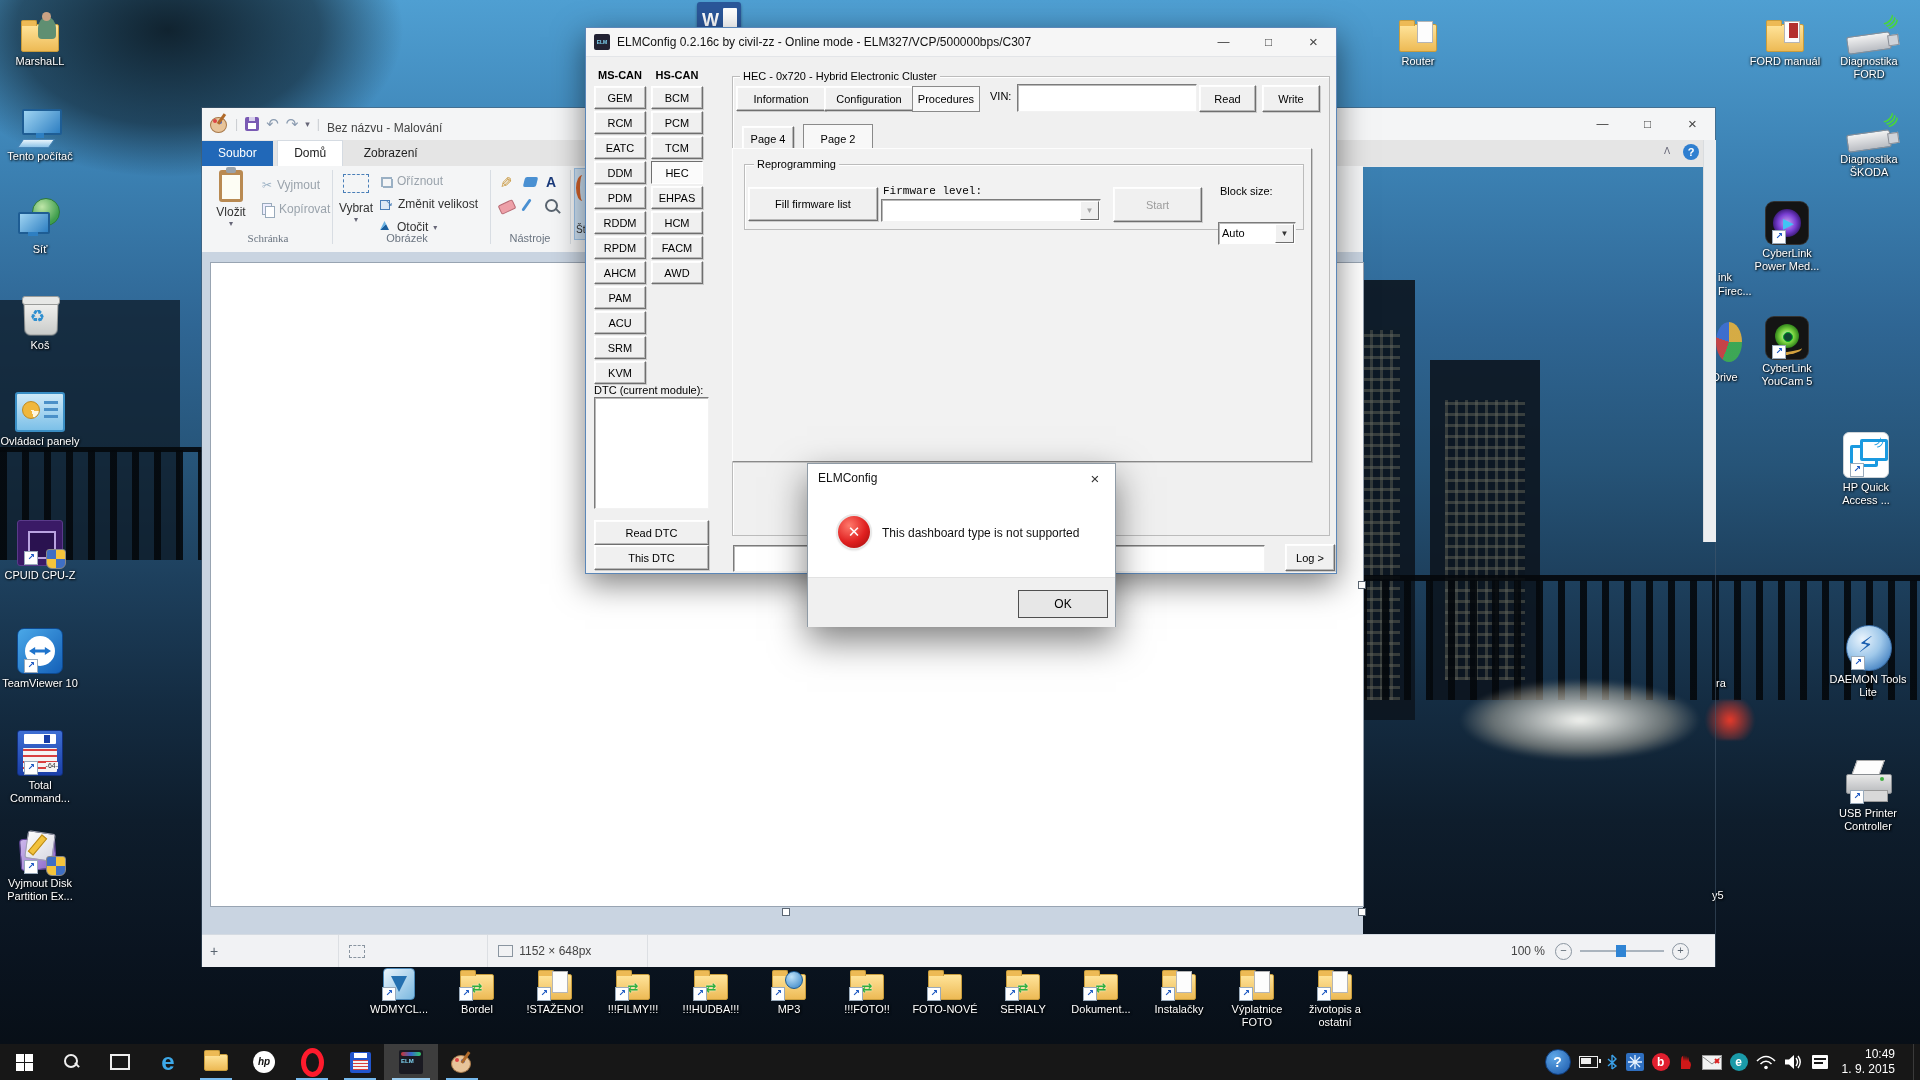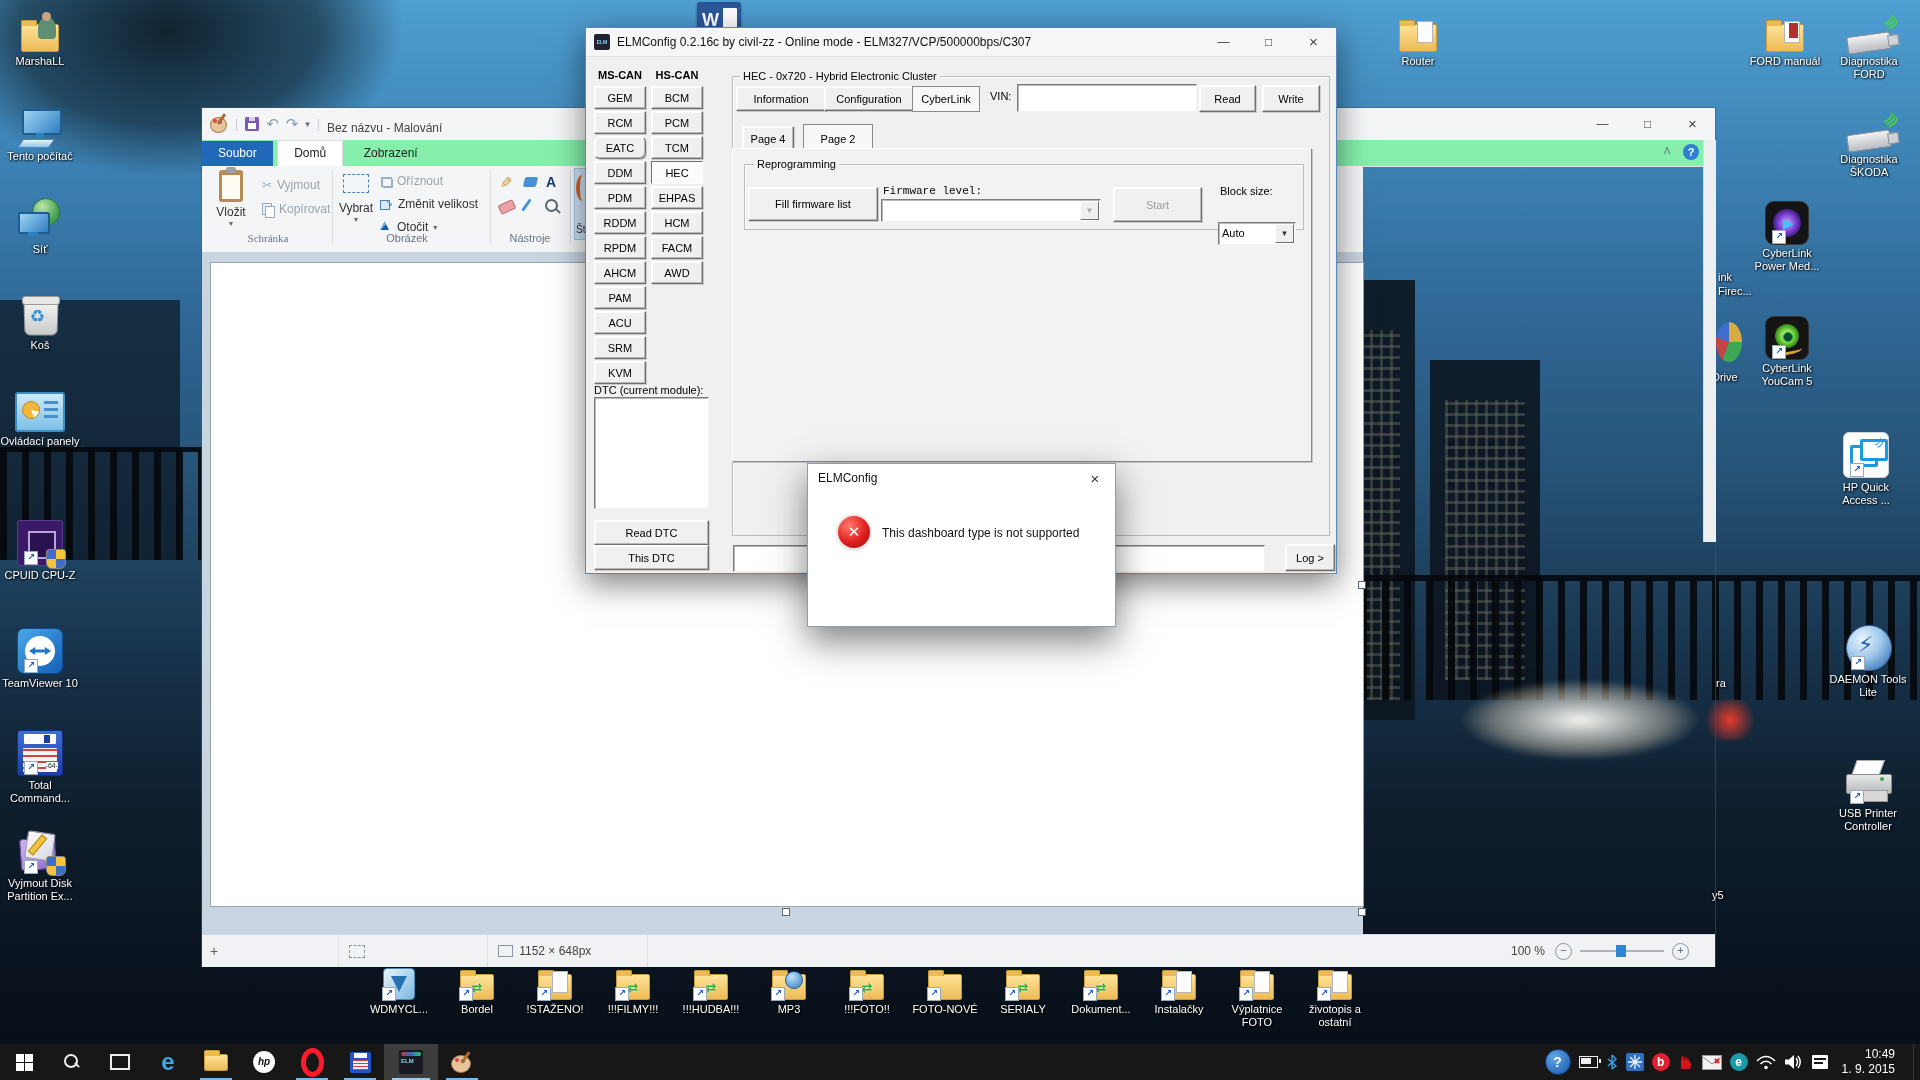--- a/index.html
+++ b/index.html
@@ -42,21 +42,21 @@
   .office-ic .lt{position:absolute;left:5px;top:8px;color:#fff;font-weight:bold;font-size:18px;}
   .office-ic .pg{position:absolute;right:4px;top:6px;width:14px;height:20px;background:#fff;border-radius:1px;}
   
   .win{z-index:2;background:transparent;}
   .titlebar{background:#f4f5f6;border-bottom:1px solid #e3e5e8;}
   .winbtn{width:45px;height:100%;display:inline-flex;align-items:center;justify-content:center;
     color:#444;font-size:12px;}
   
   #paint{left:202px;top:108px;width:1513px;height:858px;z-index:2;box-shadow:0 0 0 1px rgba(70,90,110,.55);background:transparent;}
   #paint .titlebar{position:absolute;left:0;top:0;width:100%;height:32px;}
-  #paint .tabrow{position:absolute;left:0;top:32px;width:100%;height:26px;background:#86efac;border-bottom:1px solid #e6e8ea;}
+  #paint .tabrow{position:absolute;left:0;top:32px;width:100%;height:26px;background:#e5e5e5;border-bottom:1px solid #e6e8ea;}
   #paint .ribbon{position:absolute;left:0;top:58px;width:1161px;height:86px;background:#f4f5f6;border-bottom:1px solid #d5dbe2;}
   #paint .workspace{position:absolute;left:0;top:144px;width:1161px;height:682px;background:#c9d4e1;}
   #paint .canvas{position:absolute;left:9px;top:155px;width:1152px;height:643px;background:#fff;box-shadow:0 0 0 1px #98a4b2;}
   #paint .statusbar{position:absolute;left:0;top:826px;width:100%;height:32px;background:#f1f2f4;border-top:1px solid #d5dbe2;
     display:flex;align-items:center;color:#444;font-size:12px;}
   #paint .rstrip{position:absolute;left:1501px;top:32px;width:12px;height:402px;background:#eceef0;border-left:1px solid #d9dcdf;}
   .ptab{display:inline-block;height:25px;line-height:25px;padding:0 16px;font-size:12px;color:#222;}
   .ptab.file{background:#2168b8;color:#fff;}
   .ptab.sel{background:#fff;border:1px solid #d5dbe2;border-bottom:none;}
   .qat{display:inline-flex;align-items:center;height:32px;font-size:12px;color:#555;gap:7px;padding-left:8px;}
@@ -605,21 +605,21 @@
 
   <div class="abs" style="left:9px;top:41px;width:50px;text-align:center;font-weight:bold;">MS-CAN</div>
   <div class="abs" style="left:66px;top:41px;width:50px;text-align:center;font-weight:bold;">HS-CAN</div>
 
   <div class="abs btn3d" style="left:8px;top:58px;width:50px;height:21px;">
       <span>GEM</span>
     </div>
   <div class="abs btn3d" style="left:8px;top:83px;width:50px;height:21px;">
       <span>RCM</span>
     </div>
-  <div class="abs btn3d" style="left:8px;top:108px;width:50px;height:21px;border-radius:6px;">
+  <div class="abs btn3d" style="left:8px;top:108px;width:50px;height:21px;">
       <span>EATC</span>
     </div>
   <div class="abs btn3d" style="left:8px;top:133px;width:50px;height:21px;">
       <span>DDM</span>
     </div>
   <div class="abs btn3d" style="left:8px;top:158px;width:50px;height:21px;">
       <span>PDM</span>
     </div>
   <div class="abs btn3d" style="left:8px;top:183px;width:50px;height:21px;">
       <span>RDDM</span>
@@ -680,21 +680,21 @@
   <div class="abs gbox" style="left:146px;top:48px;width:596px;height:458px;"></div>
   <div class="gbox-label" style="left:154px;top:42px;">HEC - 0x720 - Hybrid Electronic Cluster</div>
 
   <div class="abs btn3d" style="left:150px;top:58px;width:88px;height:23px;">
       <span>Information</span>
     </div>
   <div class="abs btn3d" style="left:238px;top:58px;width:88px;height:23px;">
       <span>Configuration</span>
     </div>
   <div class="abs btn3d seltab" style="left:326px;top:58px;width:66px;height:24px;">
-      <span>CyberLink</span>
+      <span>Procedures</span>
     </div>
 
   <div class="abs" style="left:404px;top:62px;">VIN:</div>
   <div class="abs sunken" style="left:431px;top:56px;width:178px;height:26px;"><span></span></div>
   <div class="abs btn3d" style="left:613px;top:57px;width:55px;height:25px;">
       <span>Read</span>
     </div>
   <div class="abs btn3d" style="left:676px;top:57px;width:56px;height:25px;">
       <span>Write</span>
     </div>
@@ -734,20 +734,25 @@
     </div>
 </div>
 
 <div id="dlg" class="abs">
   <div class="dtitle">
     <span style="margin-left:10px;color:#111;">ELMConfig</span>
     <span style="position:absolute;right:0;top:0;width:40px;height:28px;display:flex;align-items:center;justify-content:center;color:#333;font-size:15px;">×</span>
   </div>
   <div class="abs err-ic" style="left:30px;top:52px;">✕</div>
   <div class="abs" style="left:74px;top:62px;color:#111;">This dashboard type is not supported</div>
+  <div class="dfoot">
+    <div class="abs okbtn" style="left:210px;top:12px;width:88px;height:26px;">
+        <span>OK</span>
+      </div>
+  </div>
 </div>
 
 <div id="taskbar" class="abs">
   <div class="tb-slot">
     <div class="winlogo">
         <div></div>
         <div></div>
         <div></div>
         <div></div>
       </div>

